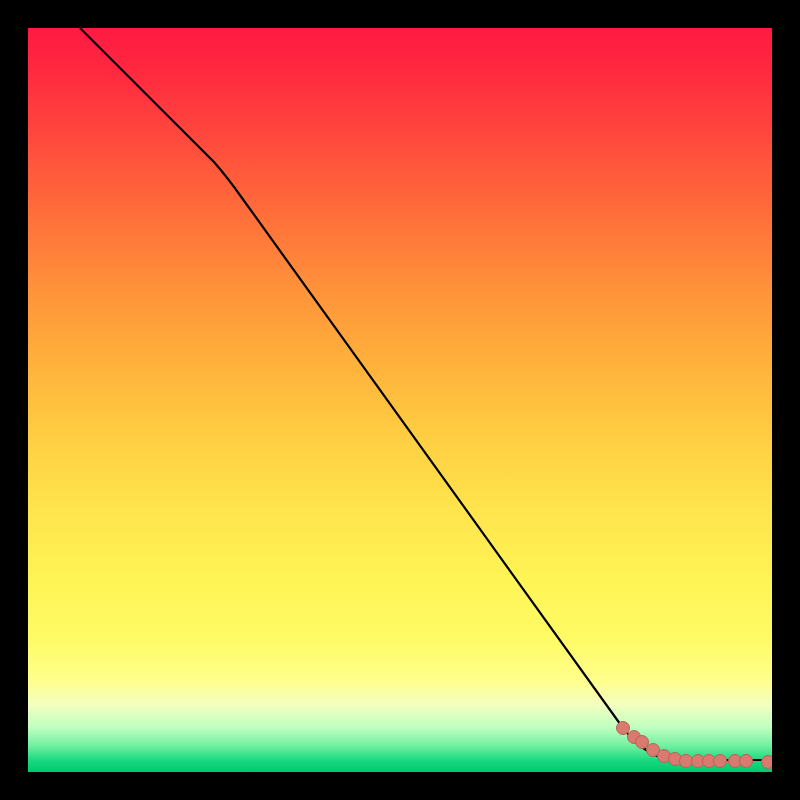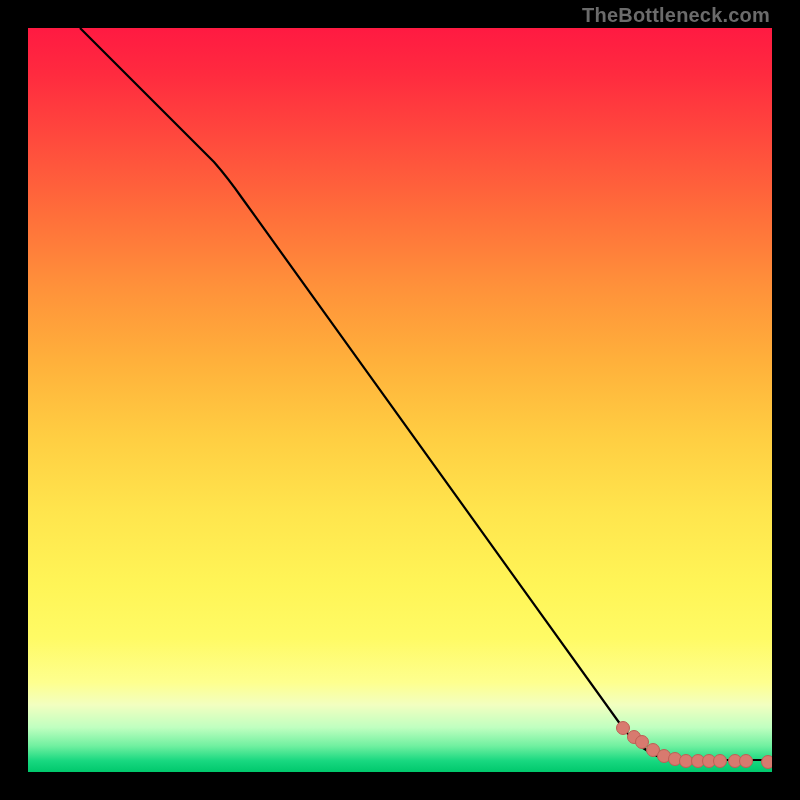--- a/index.html
+++ b/index.html
@@ -93,14 +93,13 @@
         <circle cx="670" cy="733" r="6.5"></circle>
         <circle cx="681" cy="733" r="6.5"></circle>
         <circle cx="692" cy="733" r="6.5"></circle>
         <circle cx="707" cy="733" r="6.5"></circle>
         <circle cx="718" cy="733" r="6.5"></circle>
         <circle cx="740" cy="734" r="6.5"></circle>
       </g>
     </svg>
   </div>
 
-  <div class="attribution">TheBottleneck.com</div>
 </div>
 
 </body></html>

